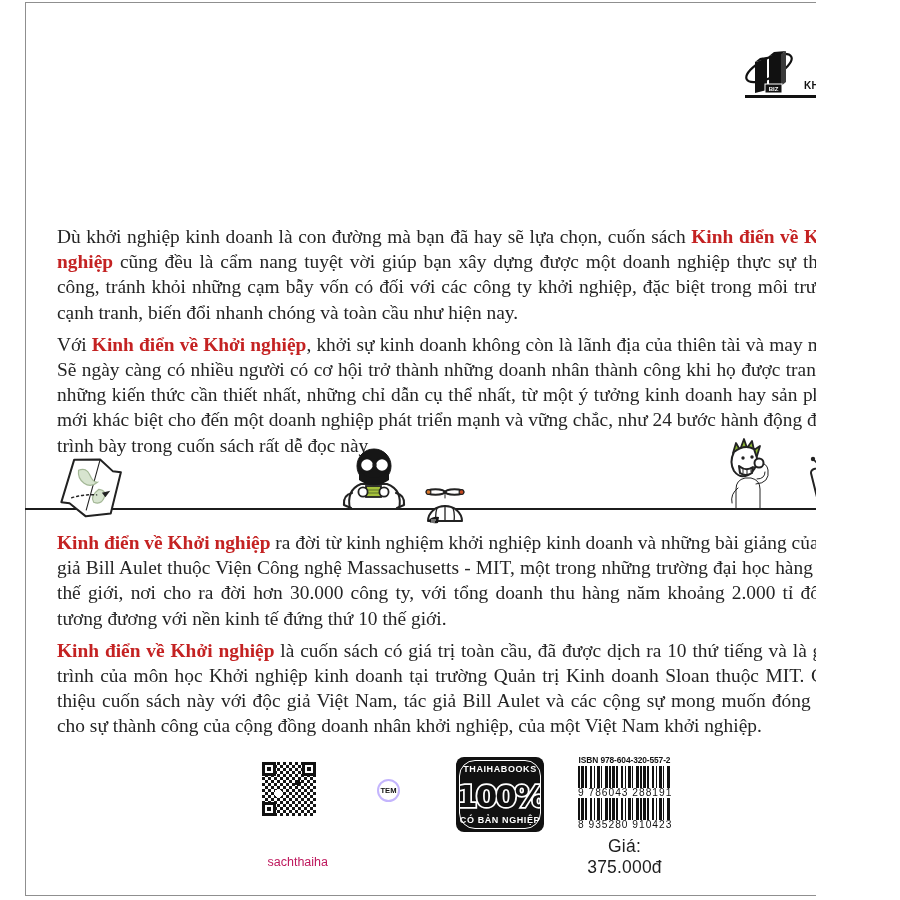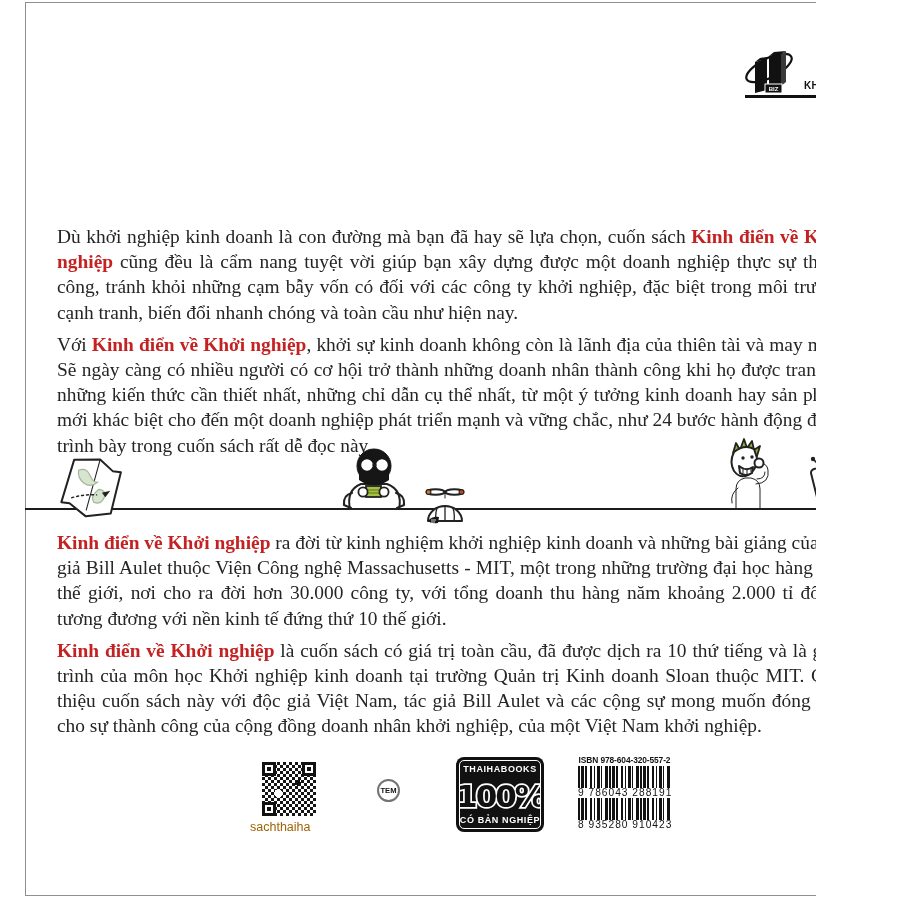--- a/index.html
+++ b/index.html
@@ -31,30 +31,30 @@
 
   
   .qr{position:absolute;left:262px;top:762px;width:54px;height:54px;background:
         radial-gradient(circle at 30% 58%, #fff 0 4px, rgba(0,0,0,0) 4px),
         radial-gradient(circle at 66% 38%, #111 0 3px, rgba(0,0,0,0) 3px),
         repeating-conic-gradient(#151515 0% 25%, #fff 0% 50%);
       background-size:auto,auto,6px 6px;}
   .qf{position:absolute;width:14px;height:14px;border:3.2px solid #111;background:#fff;box-sizing:border-box;}
   .qf::after{content:"";position:absolute;inset:1.6px;background:#111;}
   .qf.tl{left:0;top:0;} .qf.tr{right:0;top:0;} .qf.bl{left:0;bottom:0;}
-  .qr-caption{position:absolute;left:250px;top:820px;width:78px;text-align:left;
-        font-family:"Liberation Sans","DejaVu Sans",sans-serif;font-size:12.5px;color:#a16207;}
-
-  .tem{position:absolute;left:377px;top:779px;width:23px;height:23px;border:2px solid #737373;
+  .qr-caption{position:absolute;left:250px;top:855px;width:78px;text-align:right;
+        font-family:"Liberation Sans","DejaVu Sans",sans-serif;font-size:12.5px;color:#be185d;}
+
+  .tem{position:absolute;left:377px;top:779px;width:23px;height:23px;border:2px solid #c4b5fd;
         border-radius:50%;box-sizing:border-box;display:flex;align-items:center;justify-content:center;
         font-family:"Liberation Sans","DejaVu Sans",sans-serif;font-size:7.6px;font-weight:bold;color:#111;}
 
   .badge{position:absolute;left:456px;top:757px;width:88px;height:75px;background:#111;
         border-radius:8px;box-sizing:border-box;}
-  .badge-inner{position:absolute;inset:3px;border:1.6px solid #fff;border-radius:5px;
+  .badge-inner{position:absolute;inset:3px;border:1.6px solid #fff;border-radius:16px;
         display:flex;flex-direction:column;align-items:center;justify-content:space-between;
         padding:3px 12px;box-sizing:border-box;}
   .badge-top,.badge-bottom{font-family:"Liberation Sans","DejaVu Sans",sans-serif;
         font-weight:bold;color:#fff;font-size:9px;letter-spacing:.6px;white-space:nowrap;}
   .badge-mid{width:80px;height:36px;}
 
   .barcode-col{position:absolute;left:551px;top:755px;width:95px;
         font-family:"Liberation Sans","DejaVu Sans",sans-serif;margin-left:26px;}
   .isbn{font-size:8.4px;font-weight:bold;color:#111;text-align:center;white-space:nowrap;letter-spacing:-.1px;}
   .bars{position:relative;width:93px;height:29px;margin:1px auto 0;
@@ -192,15 +192,16 @@
   </div>
 
   <div class="barcode-col">
     <div class="isbn">ISBN 978-604-320-557-2</div>
     <div class="bars">
       <span class="bar-digits">9 786043 288191</span>
     </div>
     <div class="bars">
       <span class="bar-digits">8 935280 910423</span>
     </div>
+    <div class="price">Giá: 375.000đ</div>
   </div>
 
 </div>
 
 </body></html>

